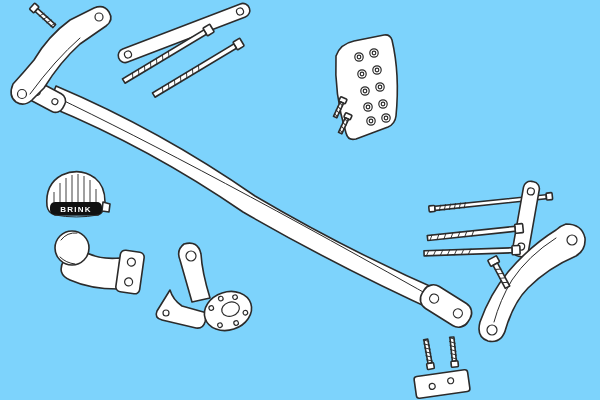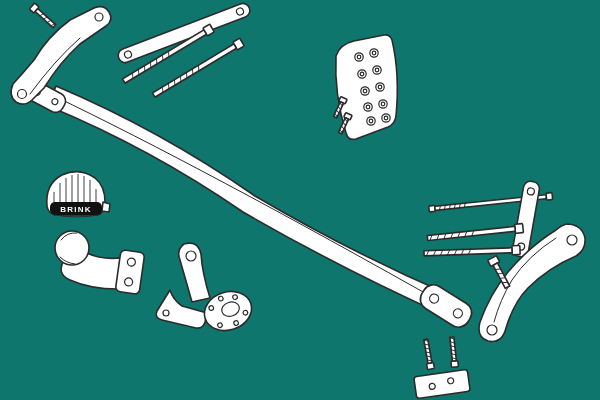--- a/index.html
+++ b/index.html
@@ -1,16 +1,16 @@
 <!DOCTYPE html>
 <html><head>
 <meta charset="utf-8">
 <style>
   html,body{margin:0;padding:0;background:#ffffff;}
-  .stage{position:relative;width:600px;height:400px;background:#0f766e;overflow:hidden;}
+  .stage{position:relative;width:600px;height:400px;background:#7dd3fc;overflow:hidden;}
   svg{display:block;}
   .ln{fill:#ffffff;stroke:#2b2b2b;stroke-width:1.6;stroke-linejoin:round;stroke-linecap:round;}
   .thin{fill:none;stroke:#2b2b2b;stroke-width:1;stroke-linecap:round;}
   .hole{fill:#ffffff;stroke:#2b2b2b;stroke-width:1.2;}
   .tick{fill:none;stroke:#2b2b2b;stroke-width:0.9;}
   .brand{font-family:"Liberation Sans",sans-serif;font-size:8px;font-weight:bold;letter-spacing:1.2px;text-anchor:middle;}
 </style>
 </head>
 <body>
 

